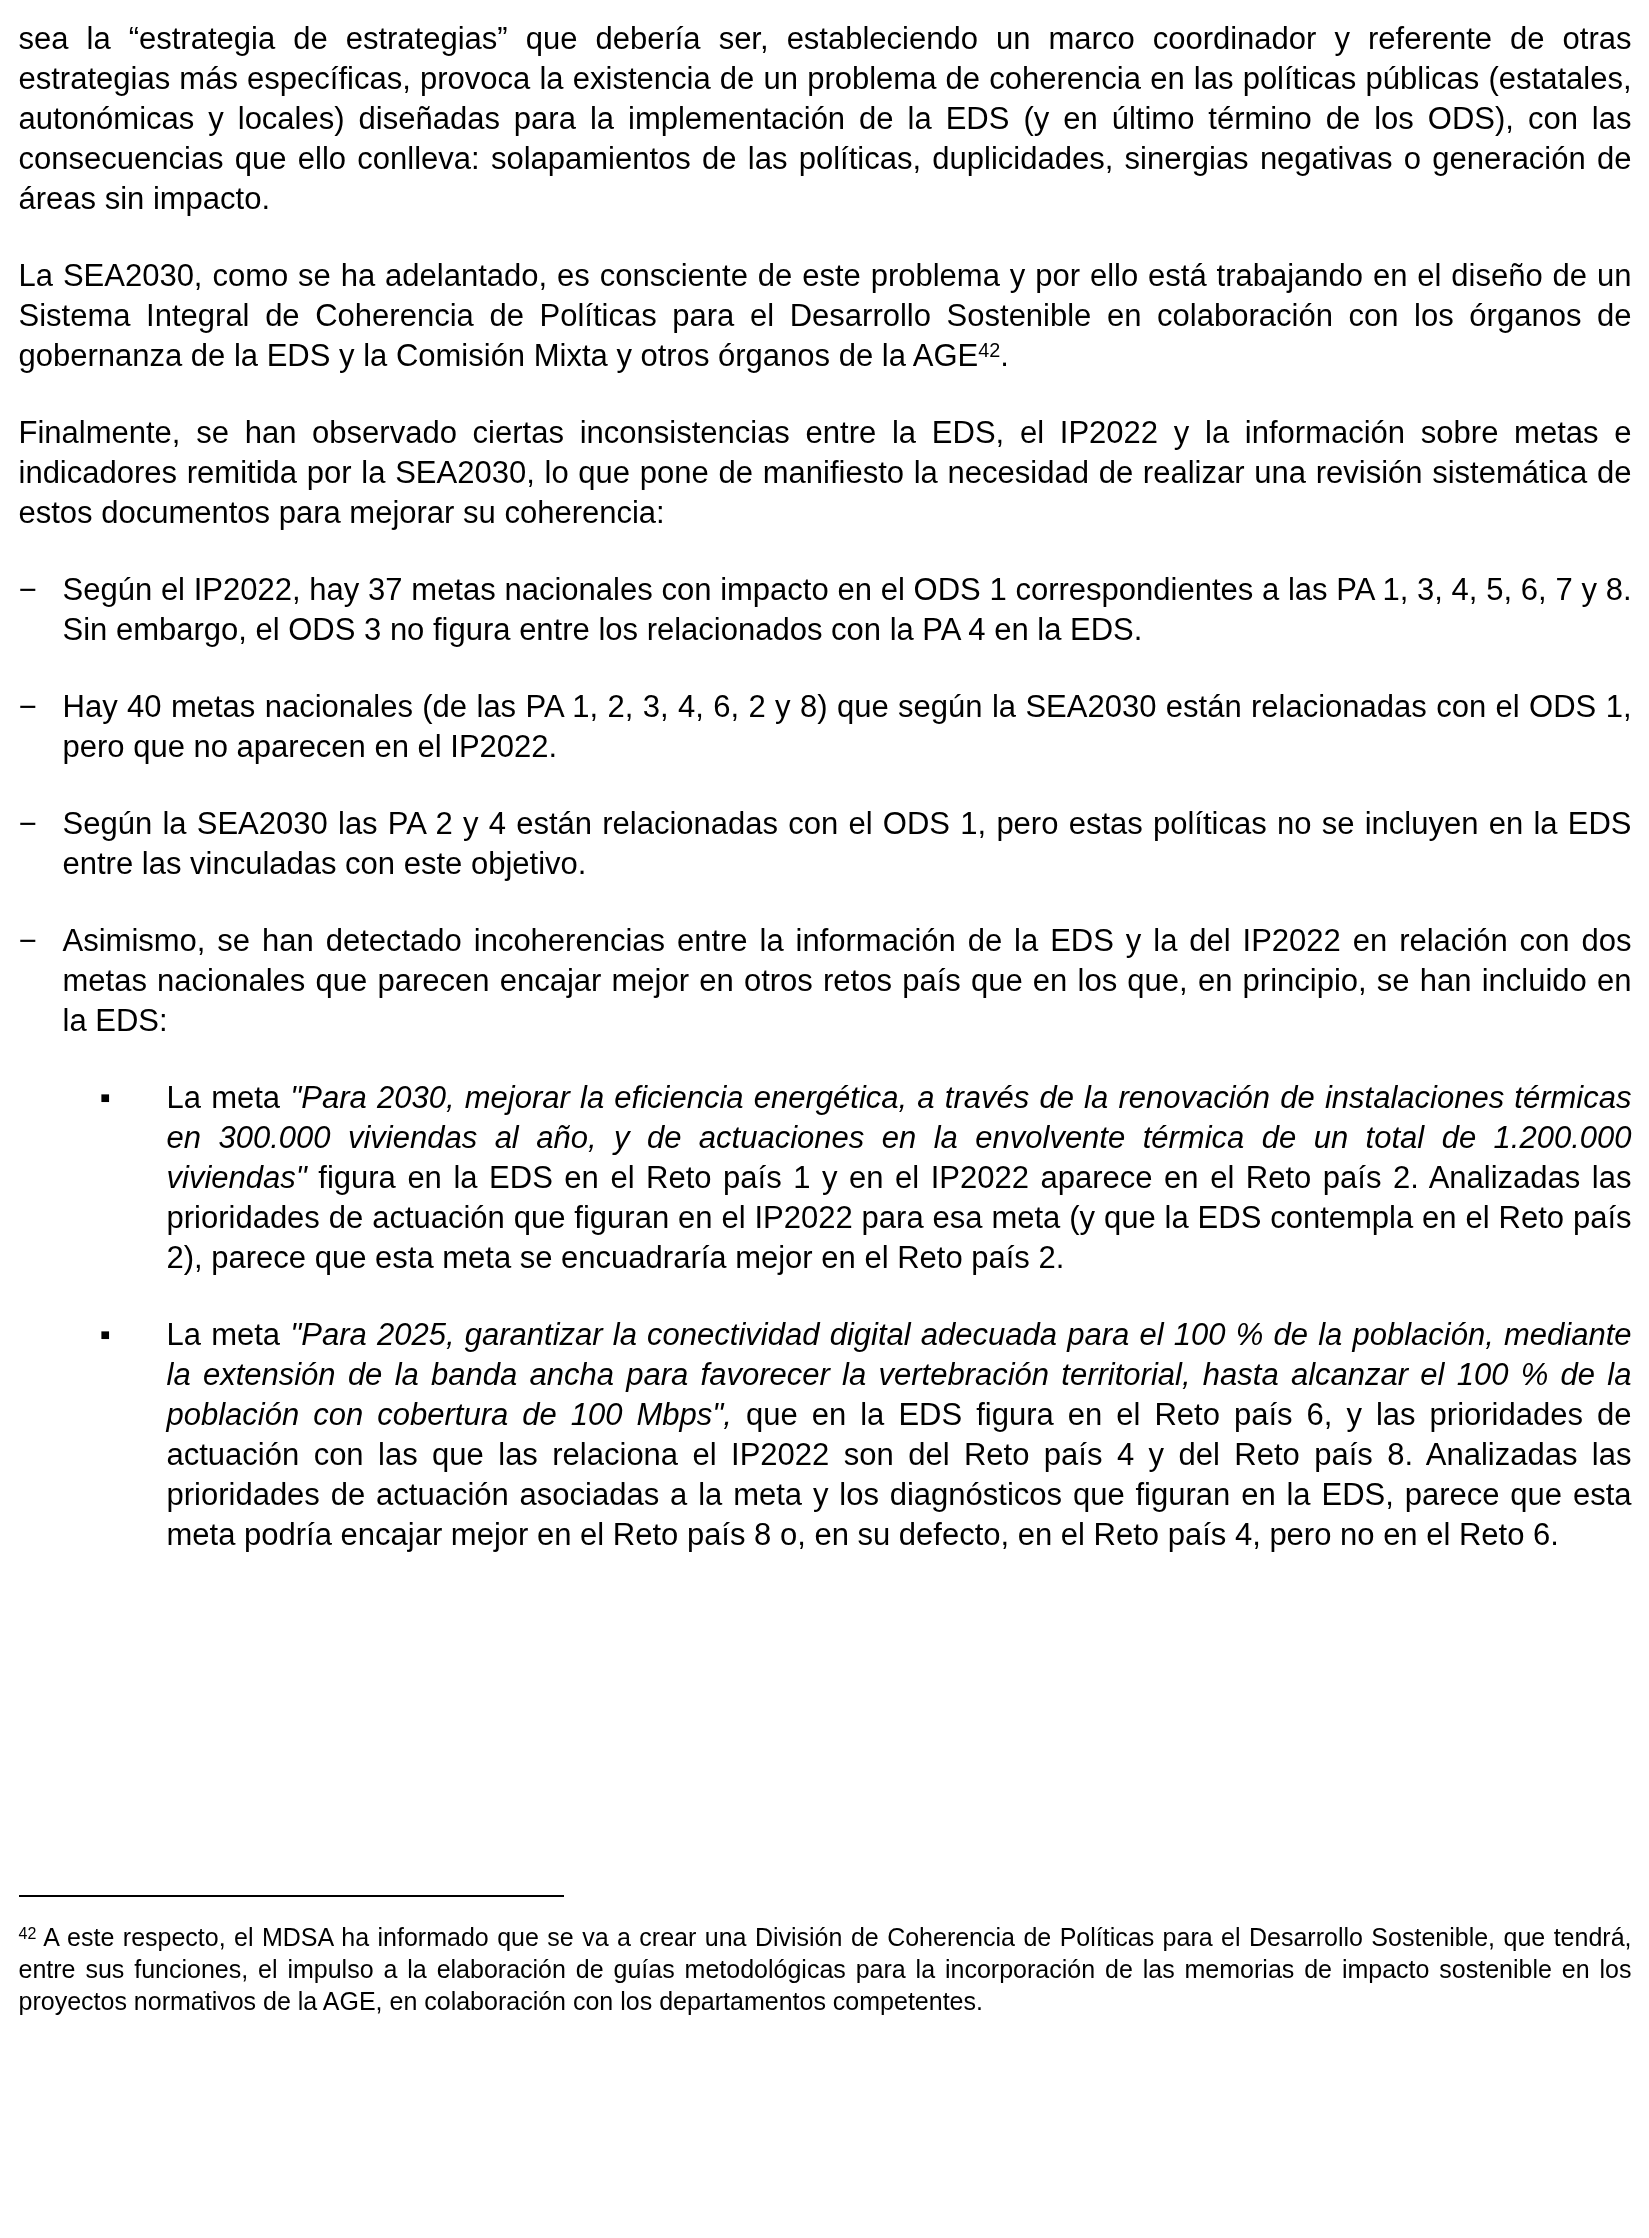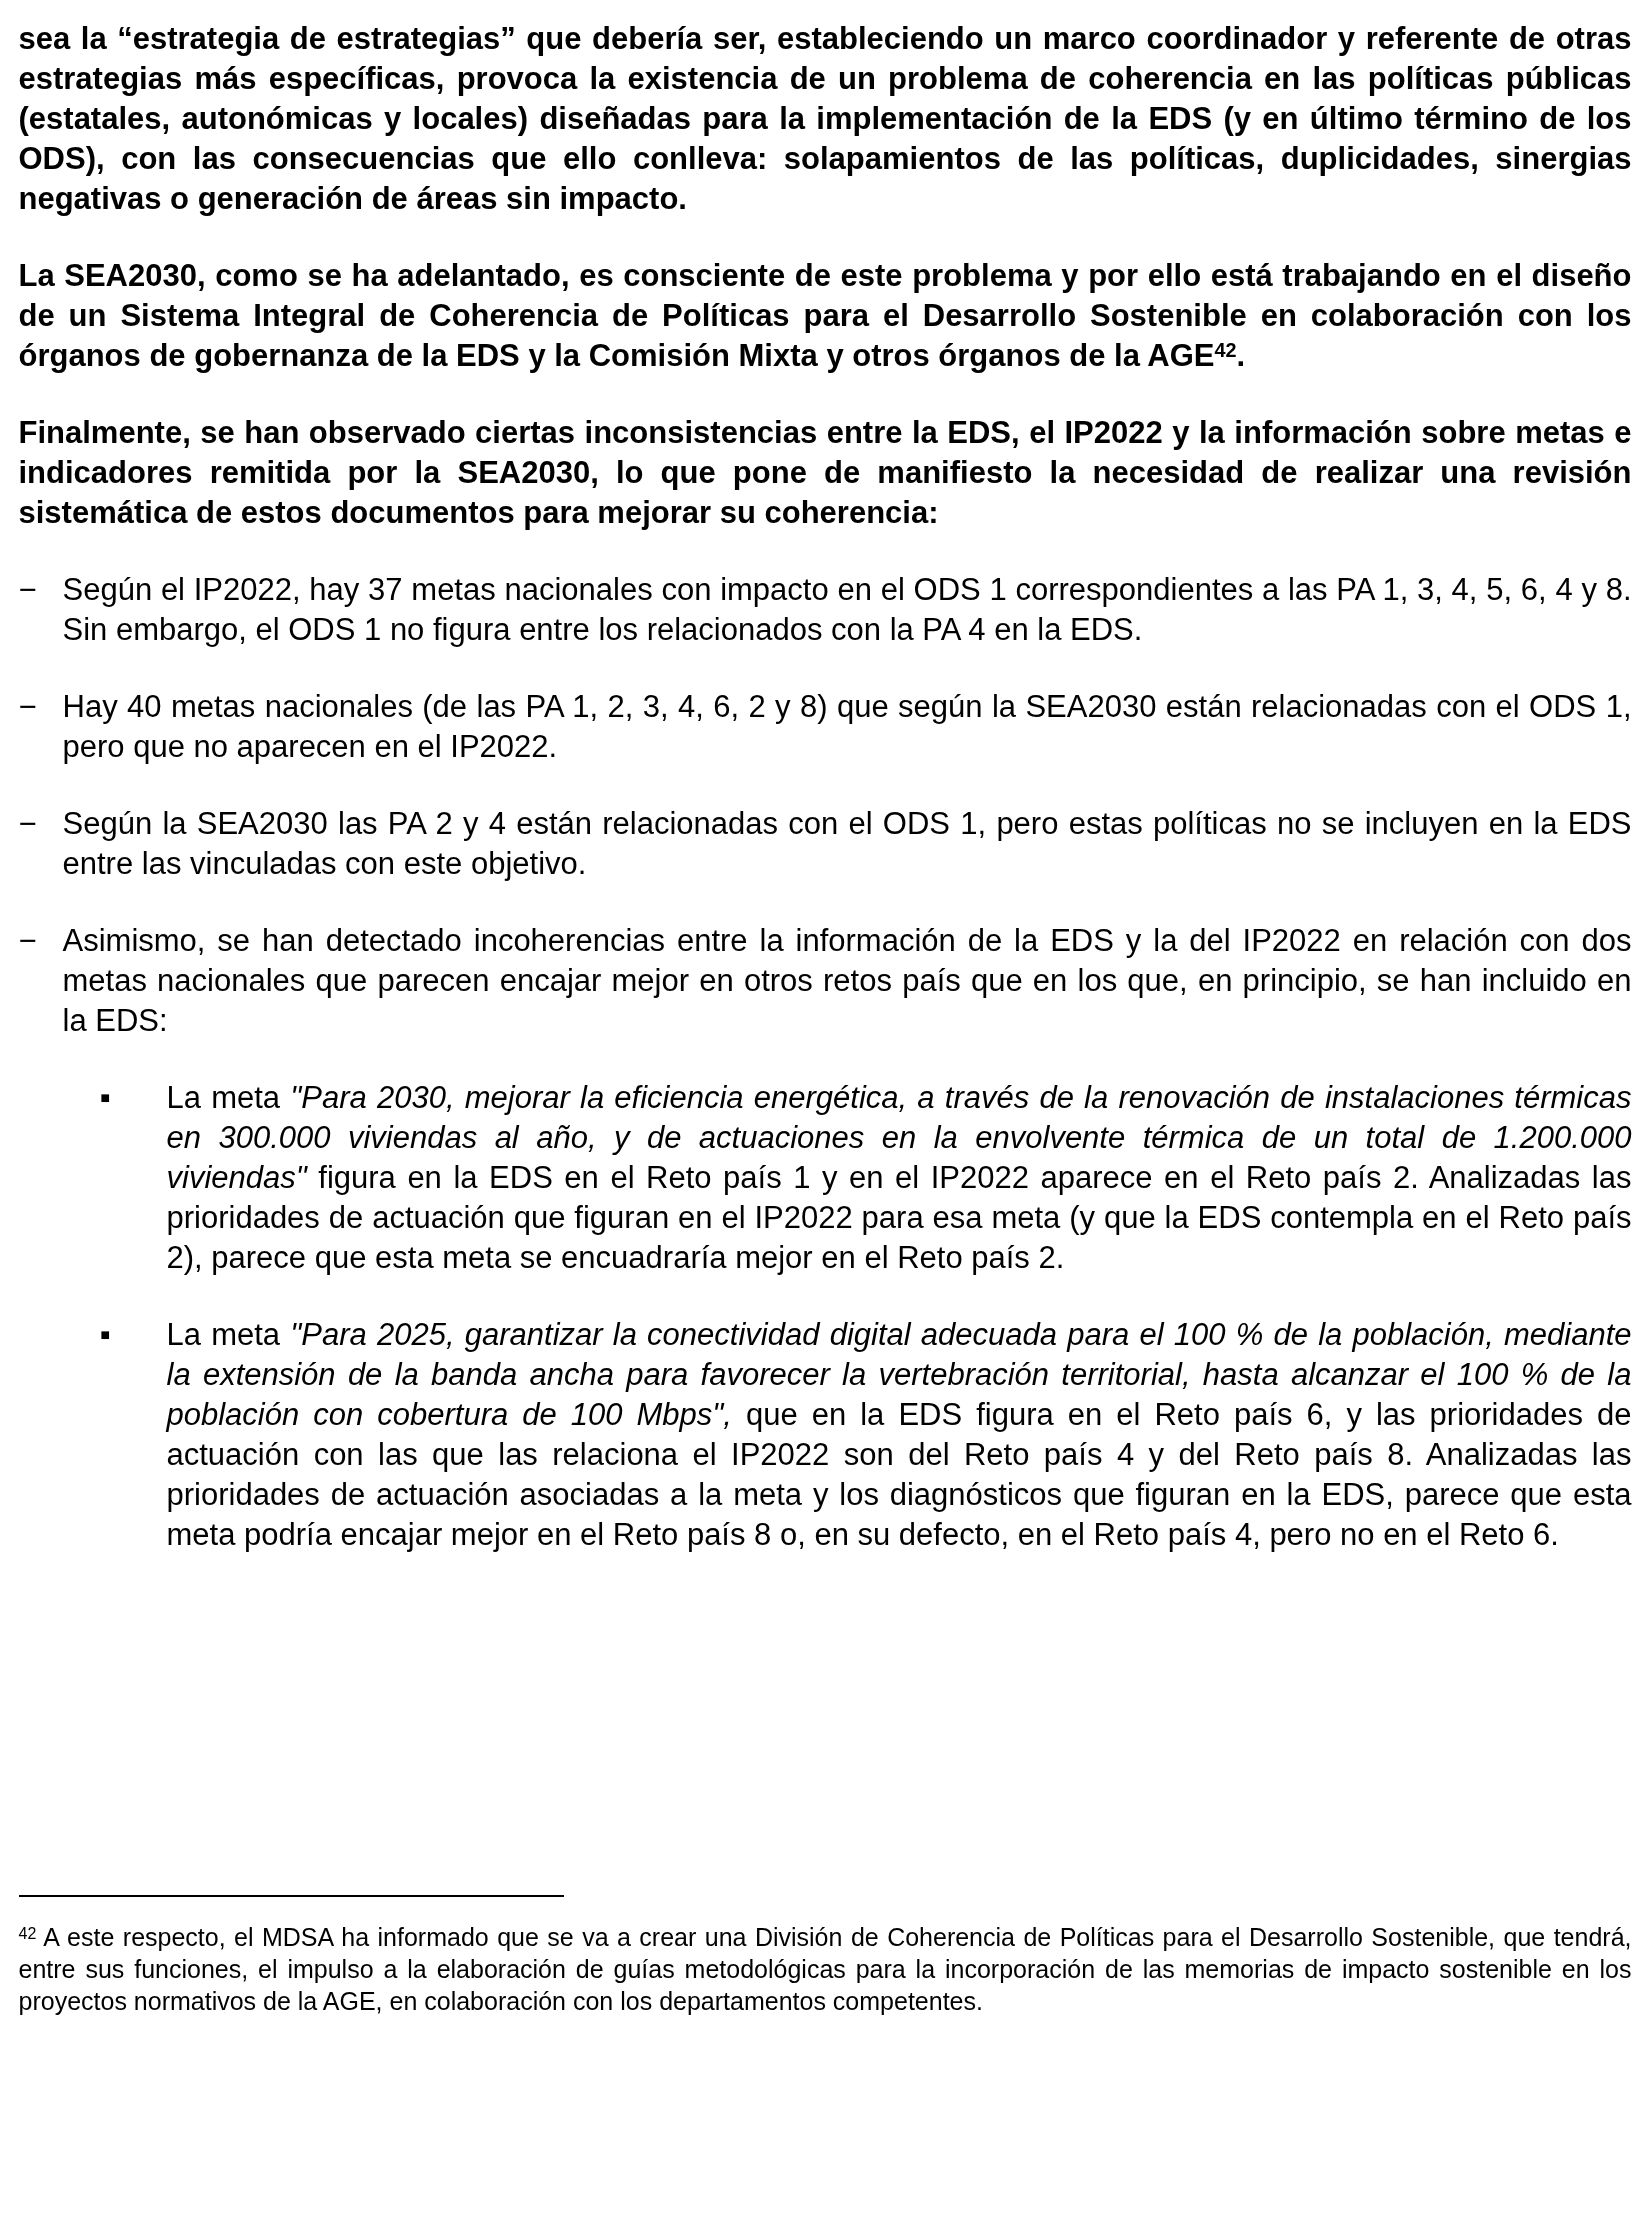--- a/index.html
+++ b/index.html
@@ -16,21 +16,20 @@
     background: #ffffff;
     color: #000000;
     font-family: "Liberation Sans", sans-serif;
     font-size: 31px;
     line-height: 40px;
     overflow: hidden;
   }
   .para {
     margin: 0 0 37px 0;
     text-align: justify;
-    font-weight: bold;
   }
   .list-item {
     position: relative;
     margin: 0 0 37px 0;
     text-align: justify;
   }
   .dash-item {
     padding-left: 44px;
   }
   .dash-item > .marker {
@@ -86,21 +85,21 @@
 <div class="page">
 
   <p class="para">sea la “estrategia de estrategias” que debería ser, estableciendo un marco coordinador y referente de otras estrategias más específicas, provoca la existencia de un problema de coherencia en las políticas públicas (estatales, autonómicas y locales) diseñadas para la implementación de la EDS (y en último término de los ODS), con las consecuencias que ello conlleva: solapamientos de las políticas, duplicidades, sinergias negativas o generación de áreas sin impacto.</p>
 
   <p class="para"><span>La SEA2030, como se ha adelantado, es consciente de este problema y por ello está trabajando en el diseño de un Sistema Integral de Coherencia de Políticas para el Desarrollo Sostenible en colaboración con los órganos de gobernanza de la EDS y la Comisión Mixta y otros órganos de la AGE</span><sup class="fnref">42</sup><span>.</span></p>
 
   <p class="para">Finalmente, se han observado ciertas inconsistencias entre la EDS, el IP2022 y la información sobre metas e indicadores remitida por la SEA2030, lo que pone de manifiesto la necesidad de realizar una revisión sistemática de estos documentos para mejorar su coherencia:</p>
 
   <div class="list-item dash-item">
     <span class="marker">−</span>
-    <span>Según el IP2022, hay 37 metas nacionales con impacto en el ODS 1 correspondientes a las PA 1, 3, 4, 5, 6, 4 y 8. Sin embargo, el ODS 1 no figura entre los relacionados con la PA 4 en la EDS.</span>
+    <span>Según el IP2022, hay 37 metas nacionales con impacto en el ODS 1 correspondientes a las PA 1, 3, 4, 5, 6, 7 y 8. Sin embargo, el ODS 3 no figura entre los relacionados con la PA 4 en la EDS.</span>
   </div>
 
   <div class="list-item dash-item">
     <span class="marker">−</span>
     <span>Hay 40 metas nacionales (de las PA 1, 2, 3, 4, 6, 2 y 8) que según la SEA2030 están relacionadas con el ODS 1, pero que no aparecen en el IP2022.</span>
   </div>
 
 
   <div class="list-item dash-item">
     <span class="marker">−</span>

